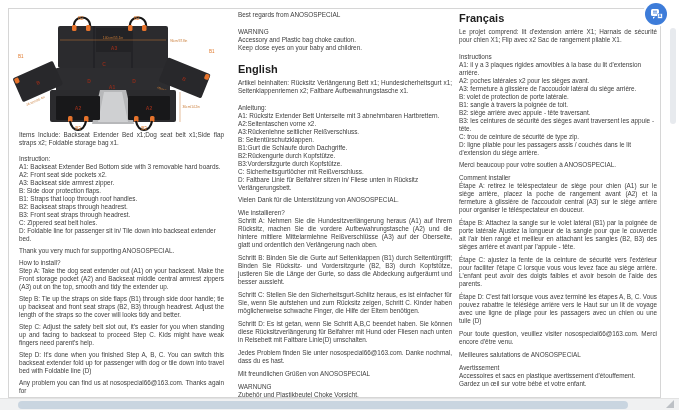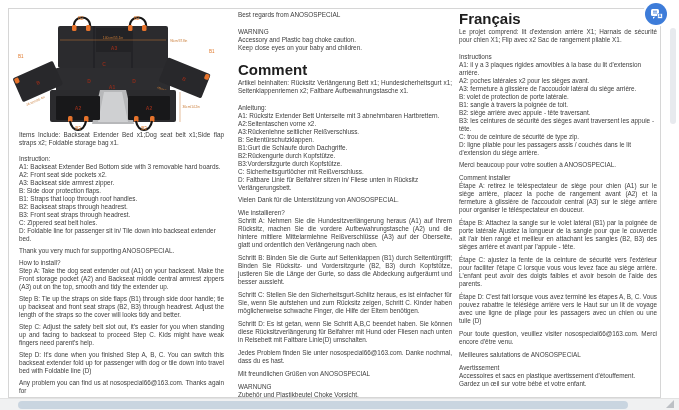--- a/index.html
+++ b/index.html
@@ -8,21 +8,21 @@
     font-family:"Liberation Sans", sans-serif;color:#3d3d3d;overflow:hidden;
     font-size:6.4px;line-height:8px;
   }
   .frame{position:absolute;left:8px;top:8px;width:651px;height:388px;border:1px solid #d6d6d6;background:#fff;}
   .col{position:absolute;}
   .col p{margin:0 0 5px;text-align:justify;}
   .col-en{left:19px;top:131px;width:205px;}
   .col-en p{margin:0 0 4px;}
   .col-de{left:238px;top:11px;width:214px;}
   .col-fr{left:459px;top:11px;width:198px;}
-  .h1{font-size:15px;font-weight:bold;color:#1e1e1e;line-height:11px;margin:2px 0 4px;}
+  .h1{font-size:11px;font-weight:bold;color:#1e1e1e;line-height:11px;margin:2px 0 4px;}
   .list div{margin:0;text-align:left;}
   .gap{height:4px;}
   
   .diagram{position:absolute;left:12px;top:8px;width:220px;height:126px;}
   
   .translate-btn{position:absolute;left:645px;top:3px;width:22px;height:22px;border-radius:50%;
     background:#3d7cd9;display:flex;align-items:center;justify-content:center;cursor:pointer;
     box-shadow:0 0 0 2px #ffffff;}
   
   .hscroll-track{position:absolute;left:0;top:398px;width:679px;height:12px;background:#f0f1f2;border-top:1px solid #e2e2e2;}
@@ -132,21 +132,21 @@
 
 <div class="col col-de">
   <p>Best regards from ANOSOSPECIAL</p>
   <div class="gap"></div>
   <p style="margin-bottom:0;">WARNING</p>
   <div class="list">
     <div>Accessory and Plastic bag choke caution.</div>
     <div>Keep close eyes on your baby and children.</div>
   </div>
   <div style="height:10px;"></div>
-  <div class="h1">Comment</div>
+  <div class="h1">English</div>
   <p>Artikel beinhalten: Rücksitz Verlängerung Bett x1; Hundesicherheitsgurt x1; Seitenklappenriemen x2; Faltbare Aufbewahrungstasche x1.</p>
   <div class="gap"></div>
   <p style="margin-bottom:0;">Anleitung:</p>
   <div class="list">
     <div>A1: Rücksitz Extender Bett Unterseite mit 3 abnehmbaren Hartbrettern.</div>
     <div>A2:Seitentaschen vorne x2.</div>
     <div>A3:Rückenlehne seitlicher Reißverschluss.</div>
     <div>B: Seitentürschutzklappen.</div>
     <div>B1:Gurt die Schlaufe durch Dachgriffe.</div>
     <div>B2:Rückengurte durch Kopfstütze.</div>

